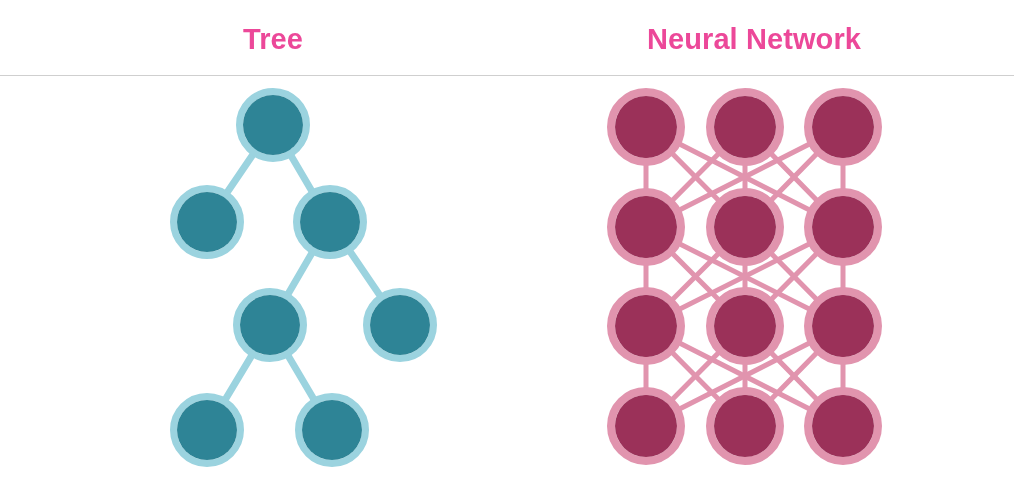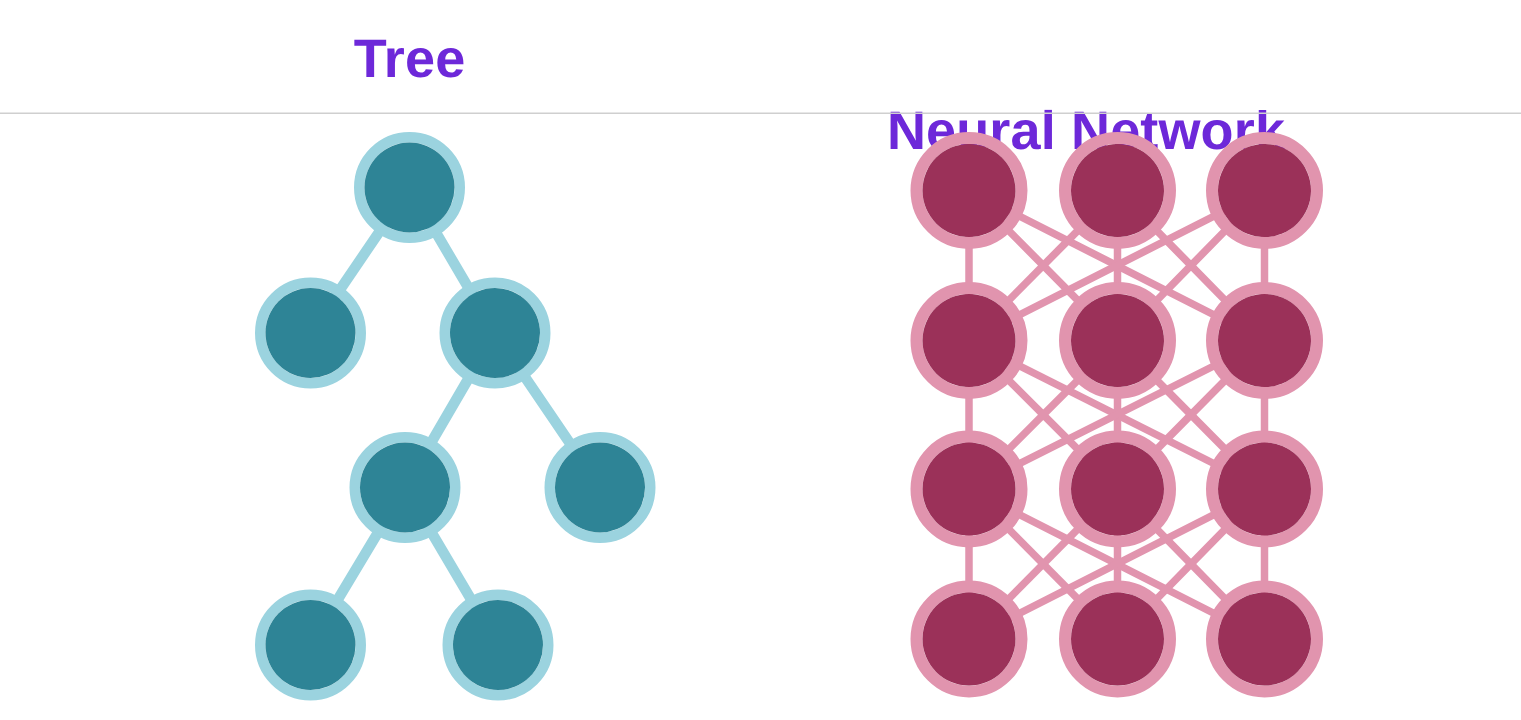--- a/index.html
+++ b/index.html
@@ -26,36 +26,35 @@
   .header-row {
     position: absolute;
     left: 0;
     top: 0;
     width: 1014px;
     height: 75px;
   }
   .col-title {
     position: absolute;
     top: 21px;
-    font-size: 36px;
+    font-size: 29px;
     font-weight: bold;
-    color: #6d28d9;
+    color: #ec4899;
     text-align: center;
     letter-spacing: 0.1px;
     white-space: nowrap;
     line-height: 36px;
   }
   .col-title.tree-title {
     left: 123px;
     width: 300px;
   }
   .col-title.nn-title {
-    left: 574px;
+    left: 604px;
     width: 300px;
-    margin-top: 48px;
   }
   .divider {
     position: absolute;
     left: 0;
     top: 75px;
     width: 1014px;
     height: 1px;
     background: #cfcfcf;
   }
 

